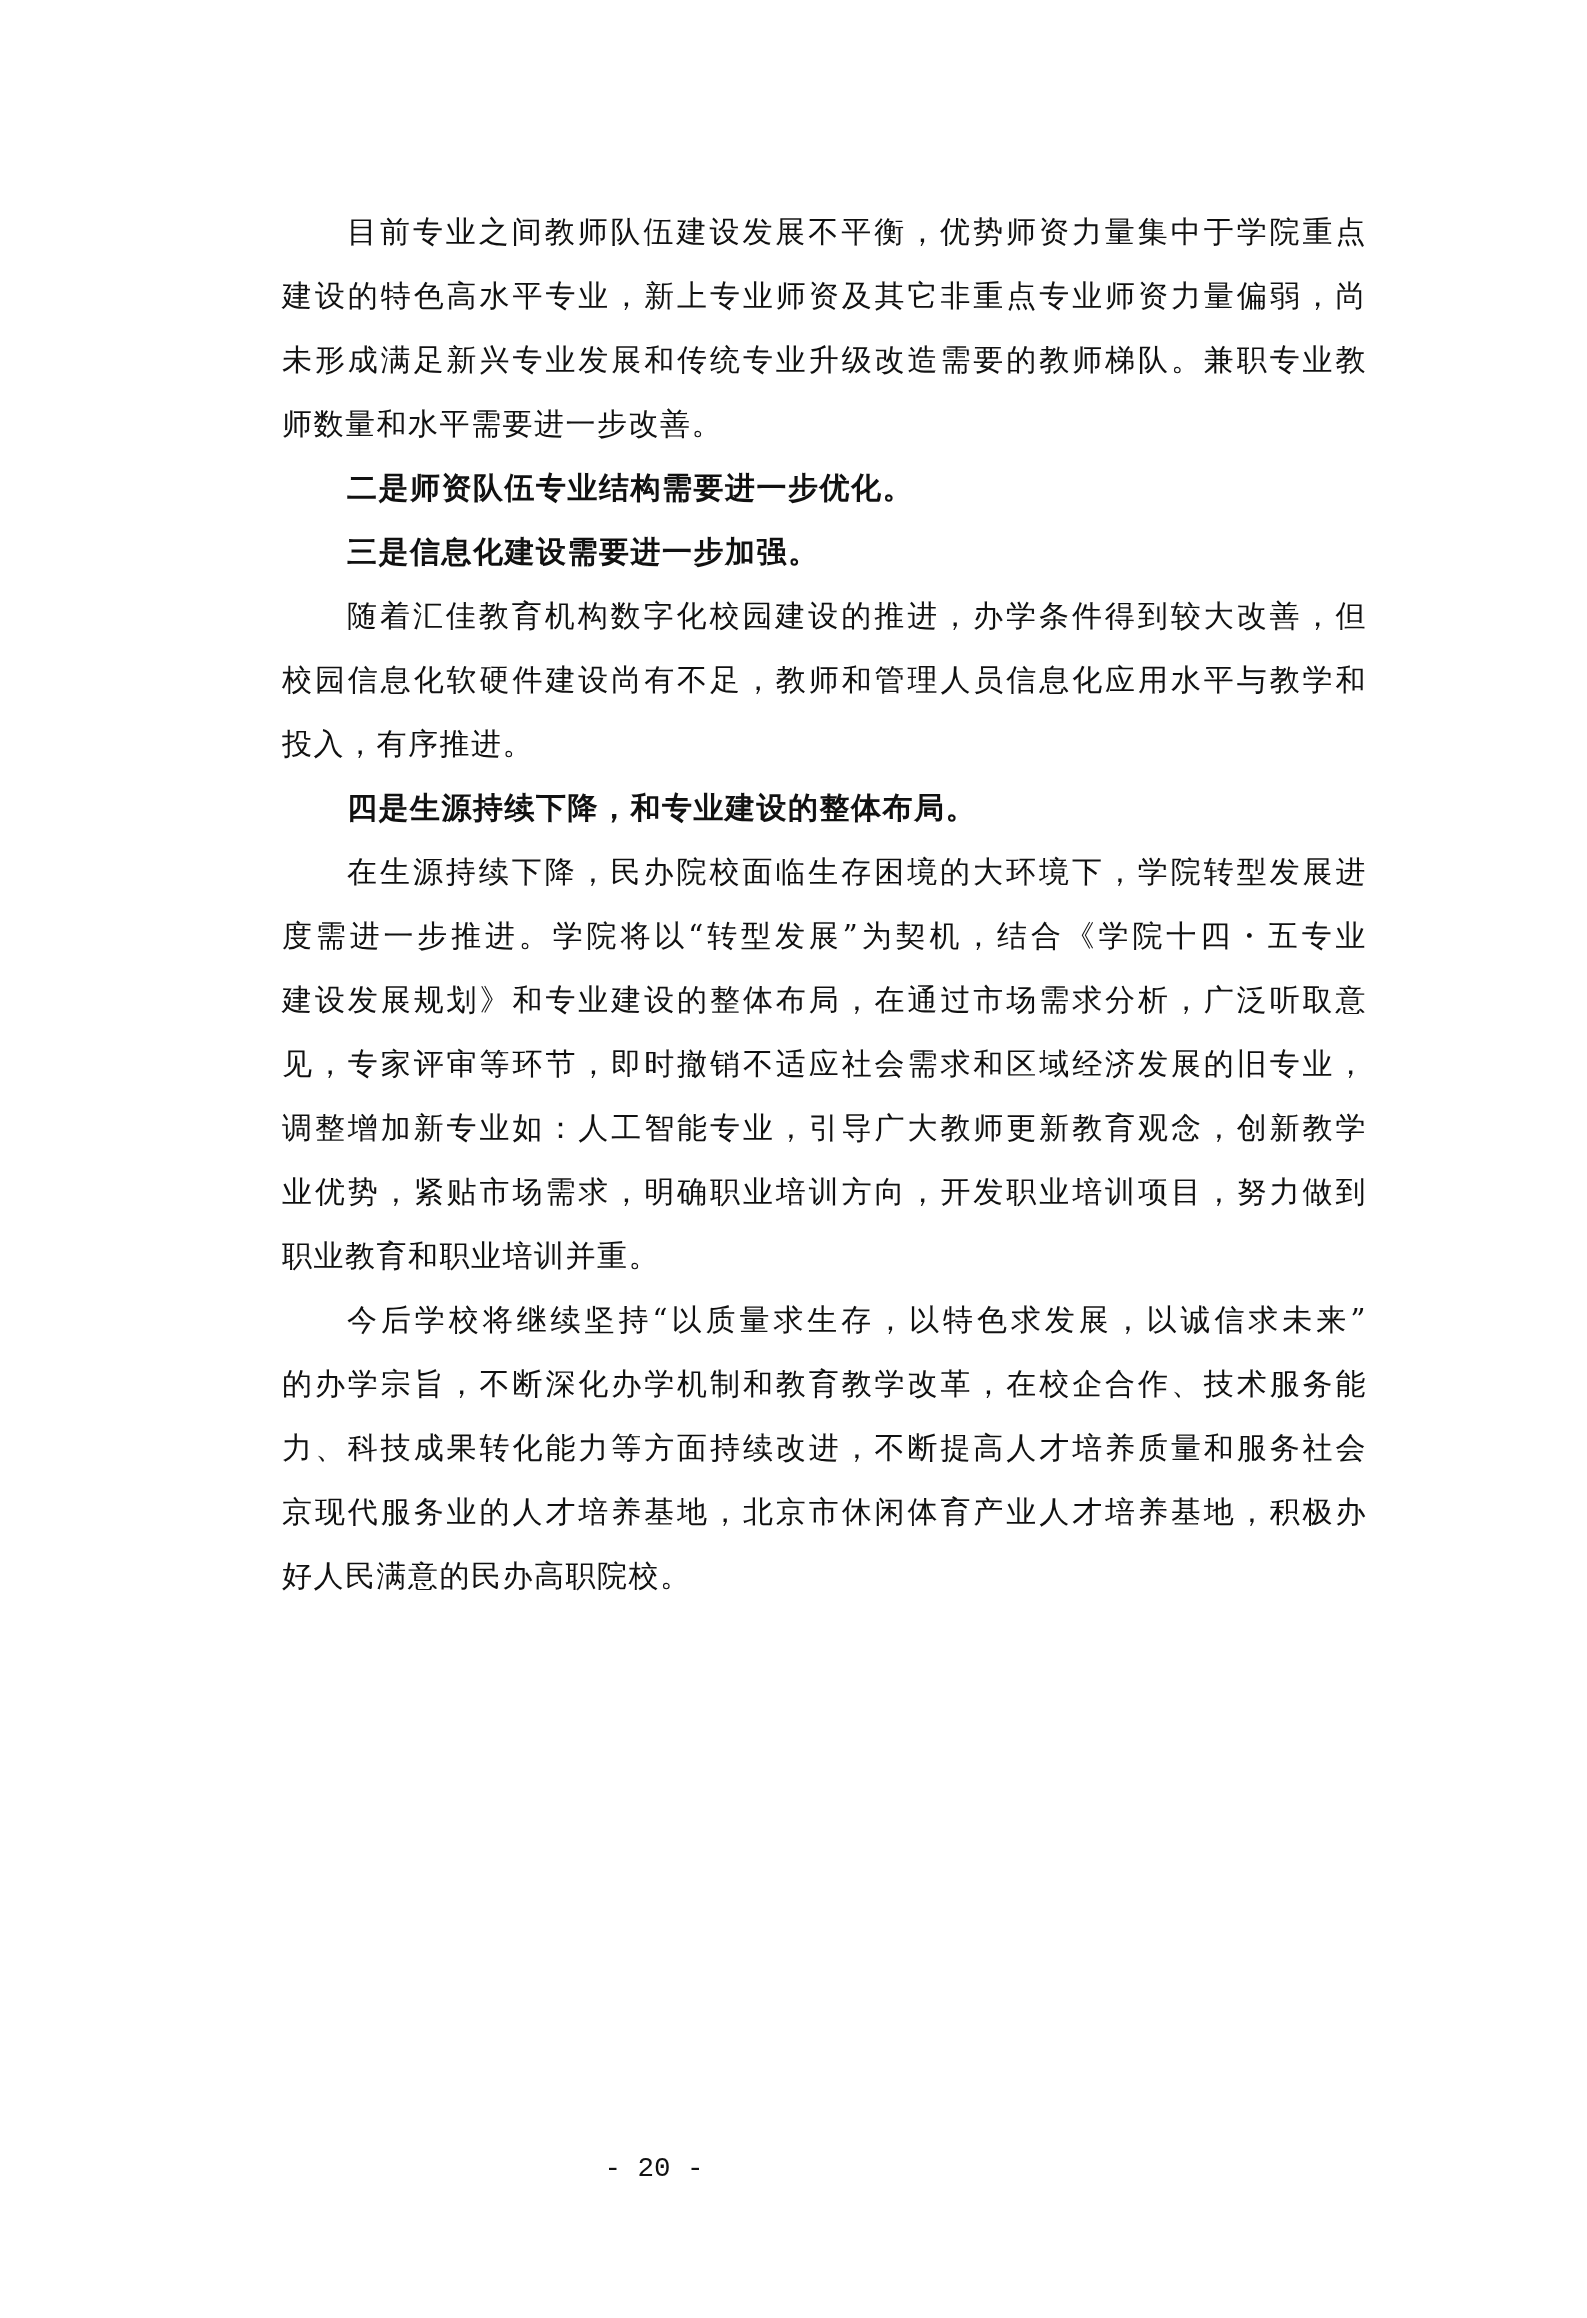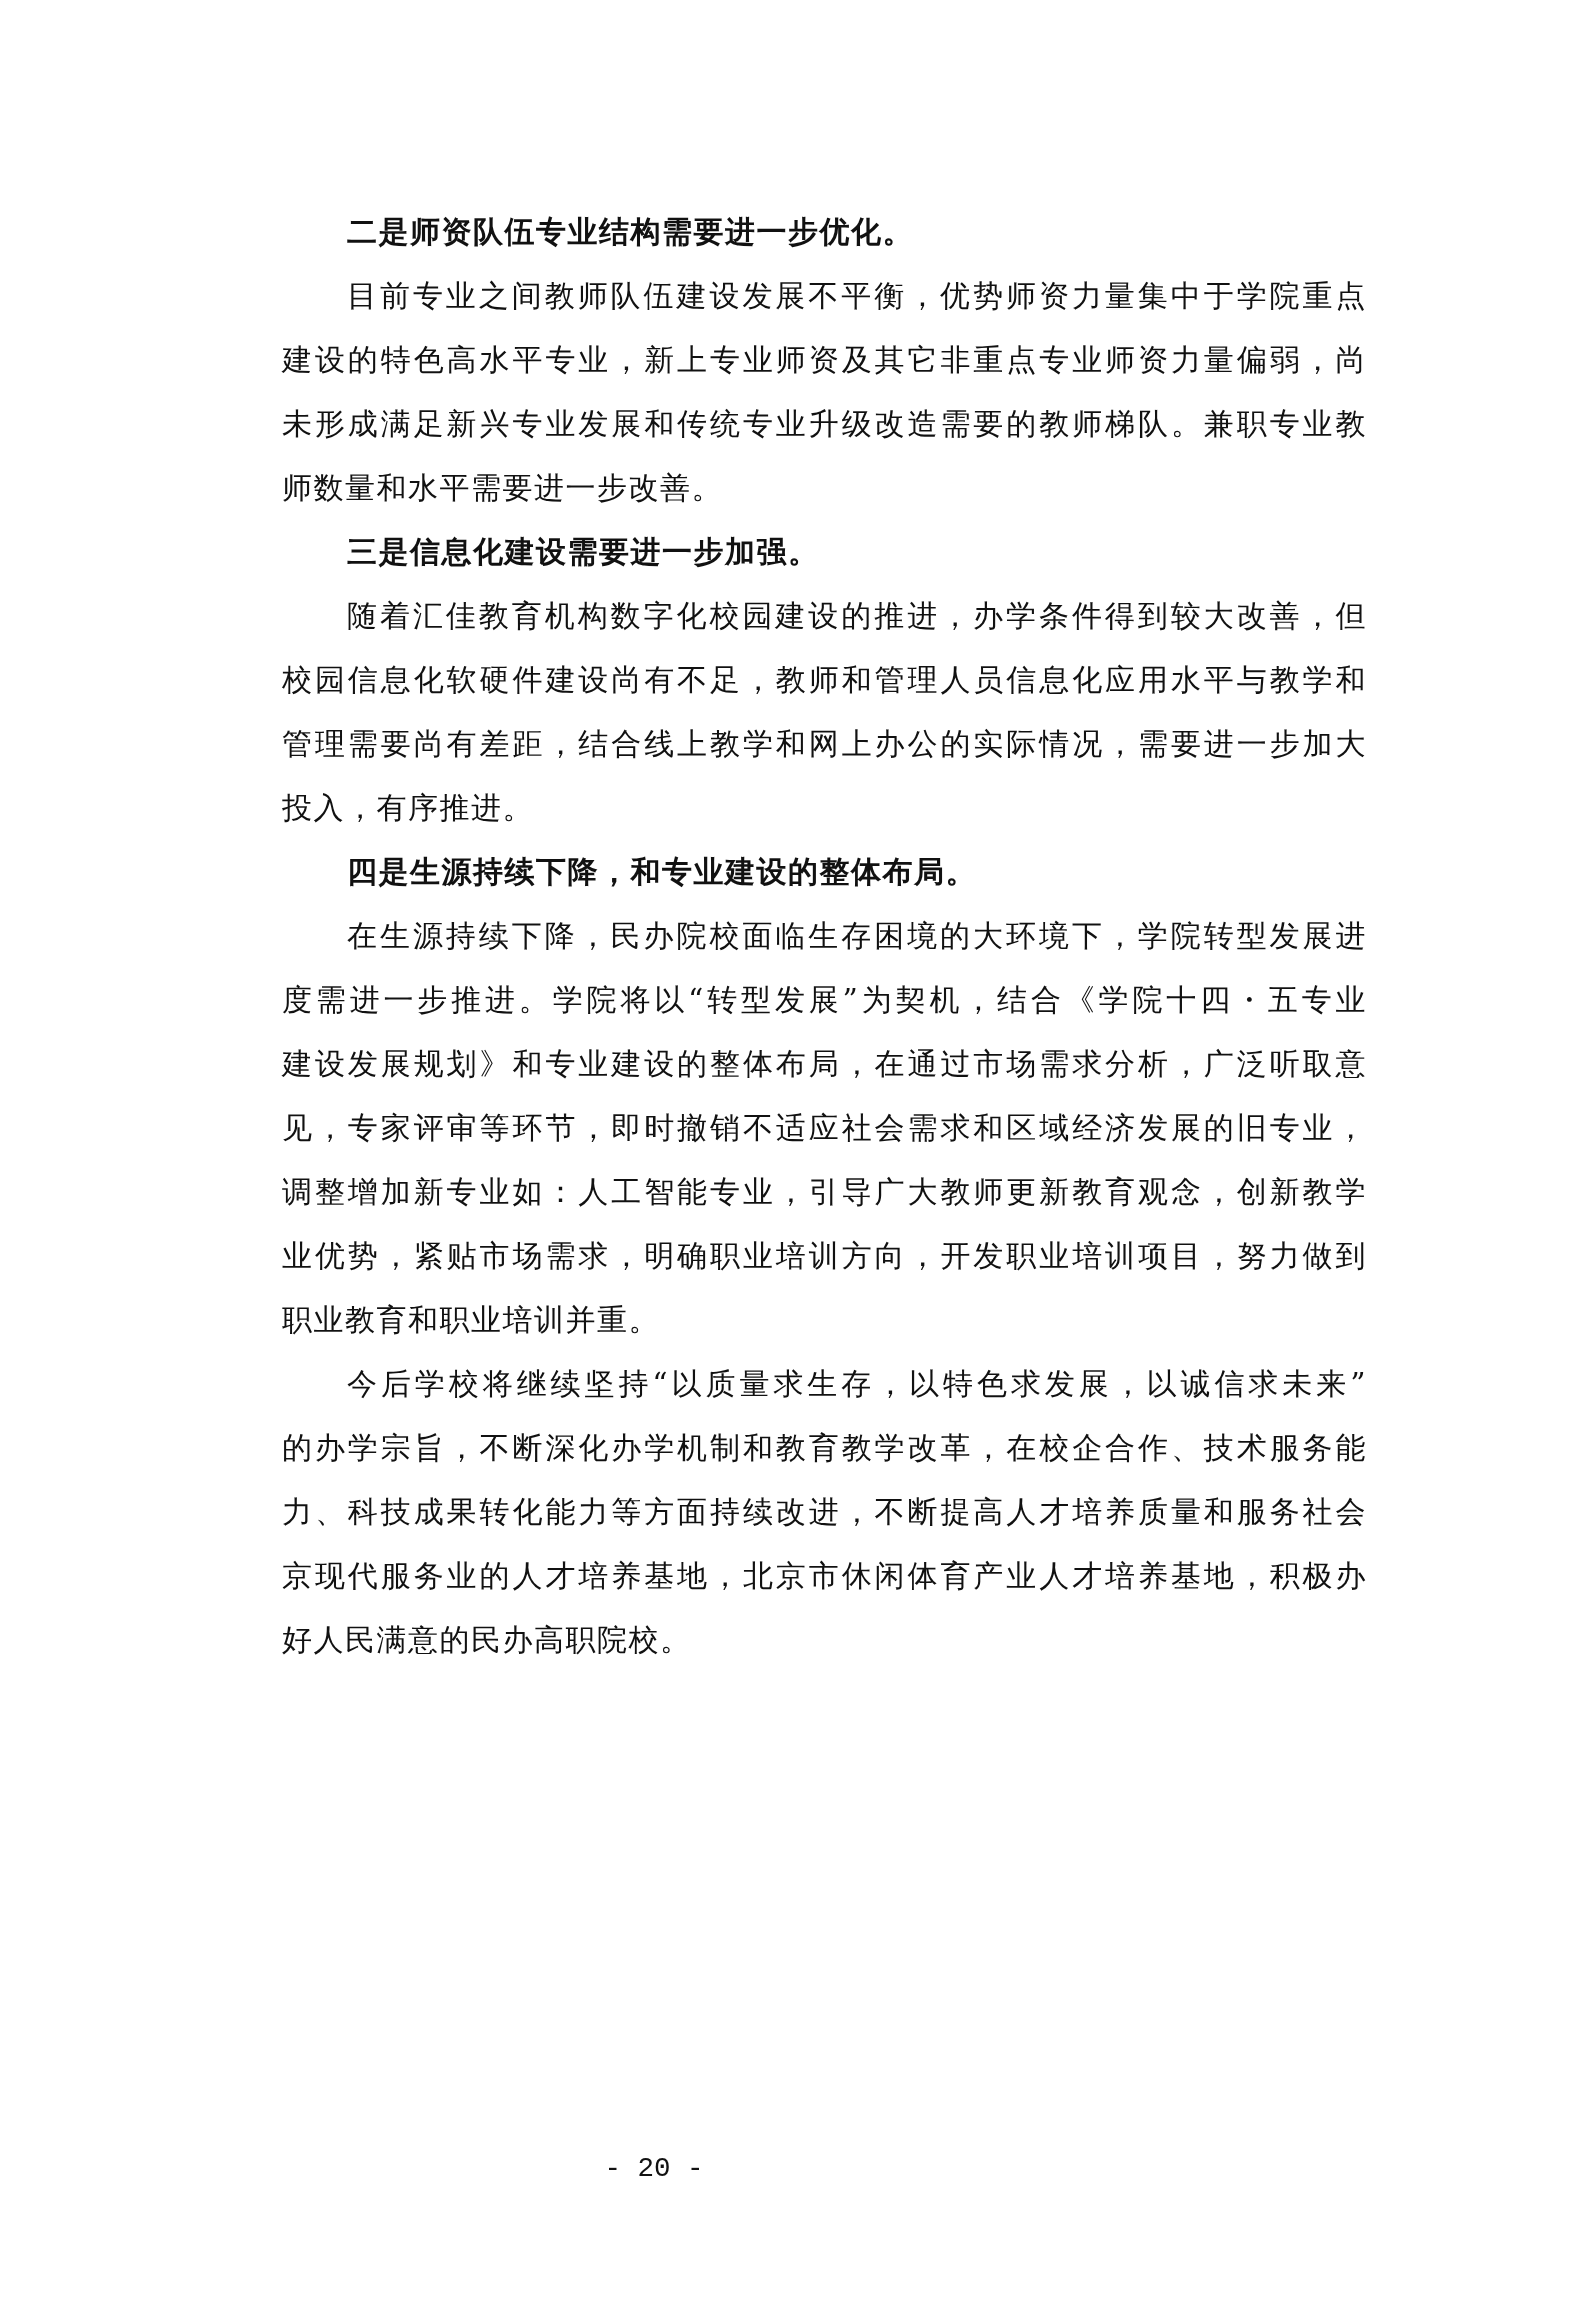--- a/index.html
+++ b/index.html
@@ -71,37 +71,36 @@
       line-height: 32px;
       color: #111111;
     }
   </style>
 </head>
 <body>
 
 <div class="page">
   <div class="content">
 
-    <div class="para heading">
-      <span class="line indent last">二是师资队伍专业结构需要进一步优化。</span>
-    </div>
     <div class="para">
       <span class="line indent">目前专业之间教师队伍建设发展不平衡，优势师资力量集中于学院重点</span>
       <span class="line">建设的特色高水平专业，新上专业师资及其它非重点专业师资力量偏弱，尚</span>
       <span class="line">未形成满足新兴专业发展和传统专业升级改造需要的教师梯队。兼职专业教</span>
       <span class="line last">师数量和水平需要进一步改善。</span>
+    </div>
+    <div class="para heading">
+      <span class="line indent last">二是师资队伍专业结构需要进一步优化。</span>
     </div>
 
     <div class="para heading">
       <span class="line indent last">三是信息化建设需要进一步加强。</span>
     </div>
     <div class="para">
       <span class="line indent">随着汇佳教育机构数字化校园建设的推进，办学条件得到较大改善，但</span>
       <span class="line">校园信息化软硬件建设尚有不足，教师和管理人员信息化应用水平与教学和</span>
-      <span class="line">管理需要尚有差距，结合线上教学和网上办公的实际情况，需要进一步加大</span>
       <span class="line last">投入，有序推进。</span>
     </div>
 
     <div class="para heading">
       <span class="line indent last">四是生源持续下降，和专业建设的整体布局。</span>
     </div>
     <div class="para">
       <span class="line indent">在生源持续下降，民办院校面临生存困境的大环境下，学院转型发展进</span>
       <span class="line">度需进一步推进。学院将以“转型发展”为契机，结合《学院十四・五专业</span>
       <span class="line">建设发展规划》和专业建设的整体布局，在通过市场需求分析，广泛听取意</span>

